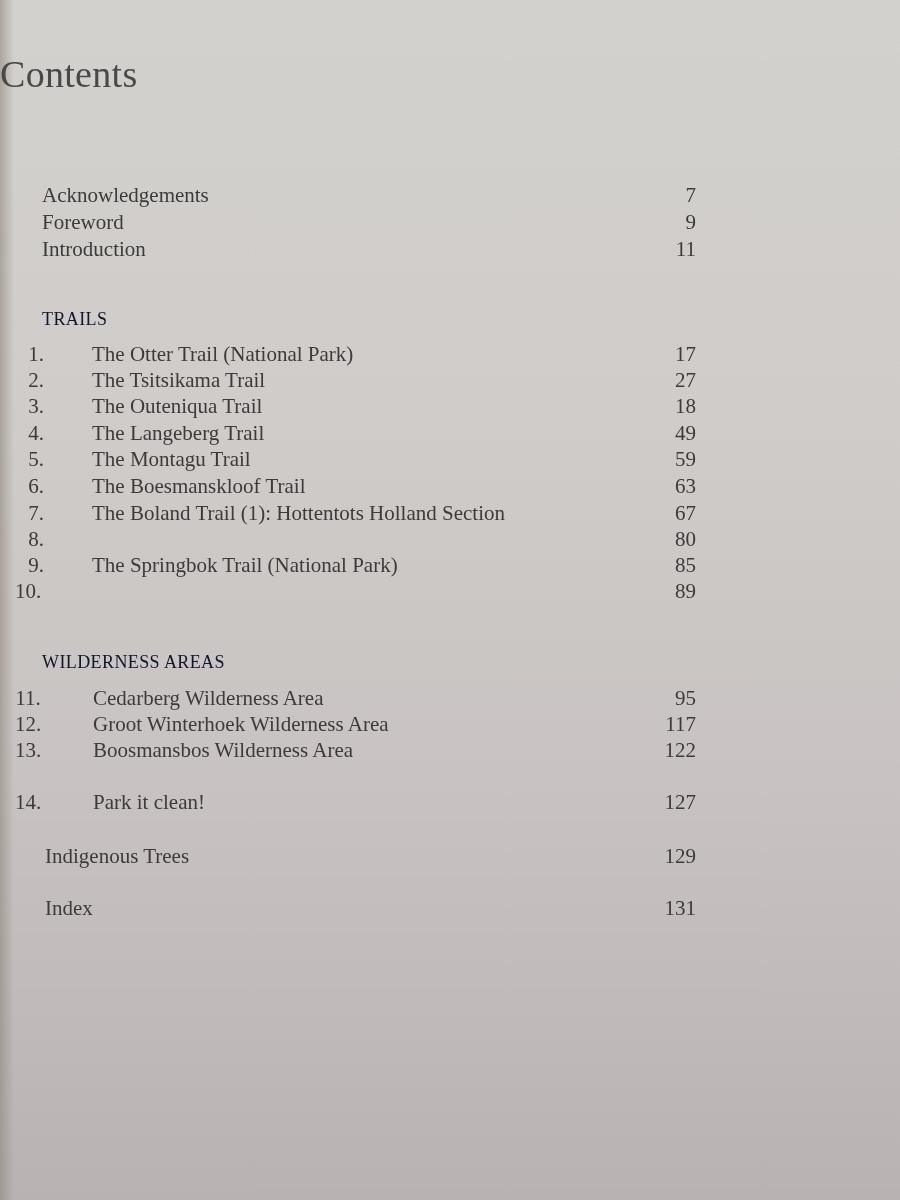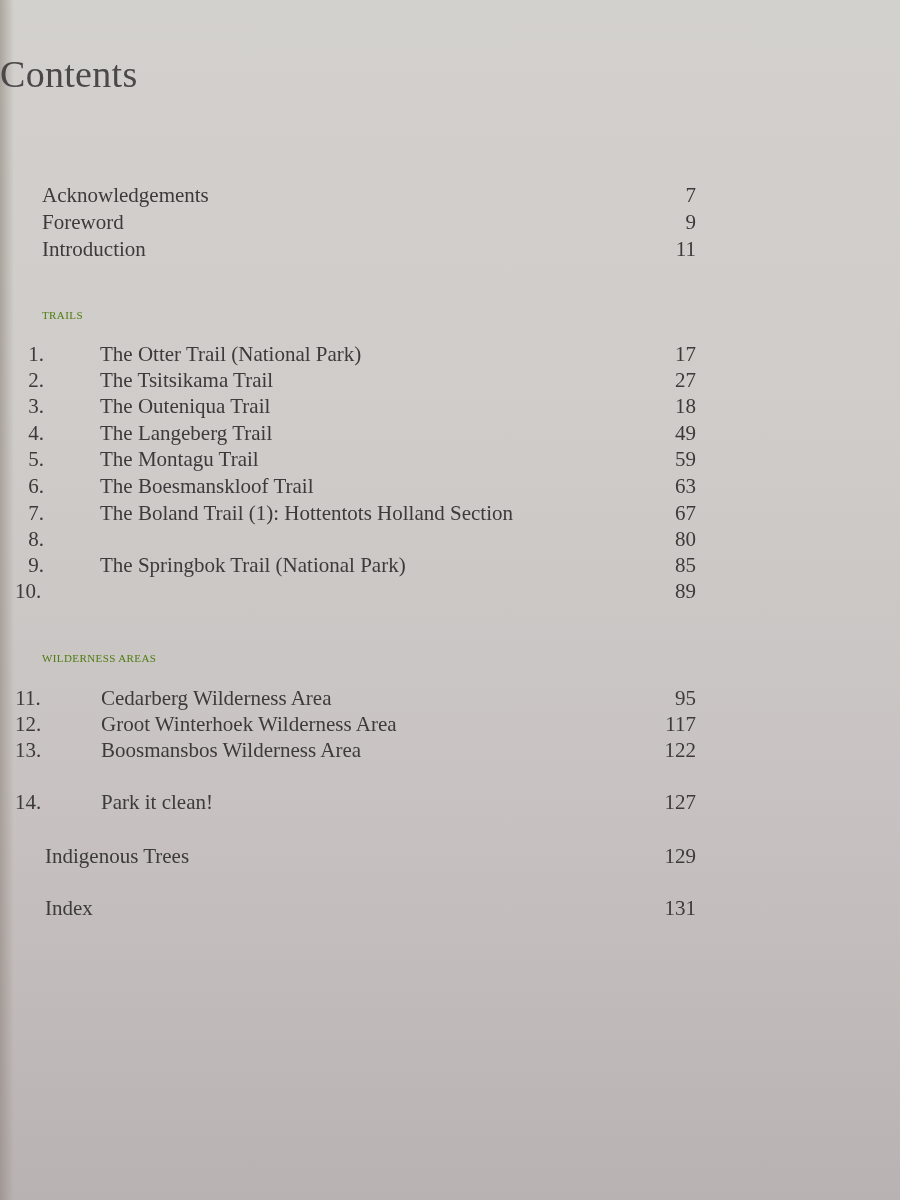--- a/index.html
+++ b/index.html
@@ -46,40 +46,39 @@
       left: 42px;
     }
     .row .num {
       position: absolute;
       width: 36px;
       text-align: right;
       left: 8px;
     }
     .row.numbered .label {
       left: 92px;
-      margin-left: 8px;
     }
     .row.numbered.wide .num {
       left: 10px;
       text-align: center;
     }
     .row.numbered.wide .label {
       left: 93px;
     }
     .row .page {
       position: absolute;
       right: 56px;
       text-align: right;
     }
     .section-head {
       position: absolute;
       left: 42px;
-      font-size: 11px;
+      font-size: 18px;
       letter-spacing: 0.4px;
-      color: #4d7c0f;
+      color: #0f172a;
     }
   </style>
 </head>
 <body>
 
 <div class="page-shade-left"></div>
 
 <div class="title">Contents</div>
 
 <div>

